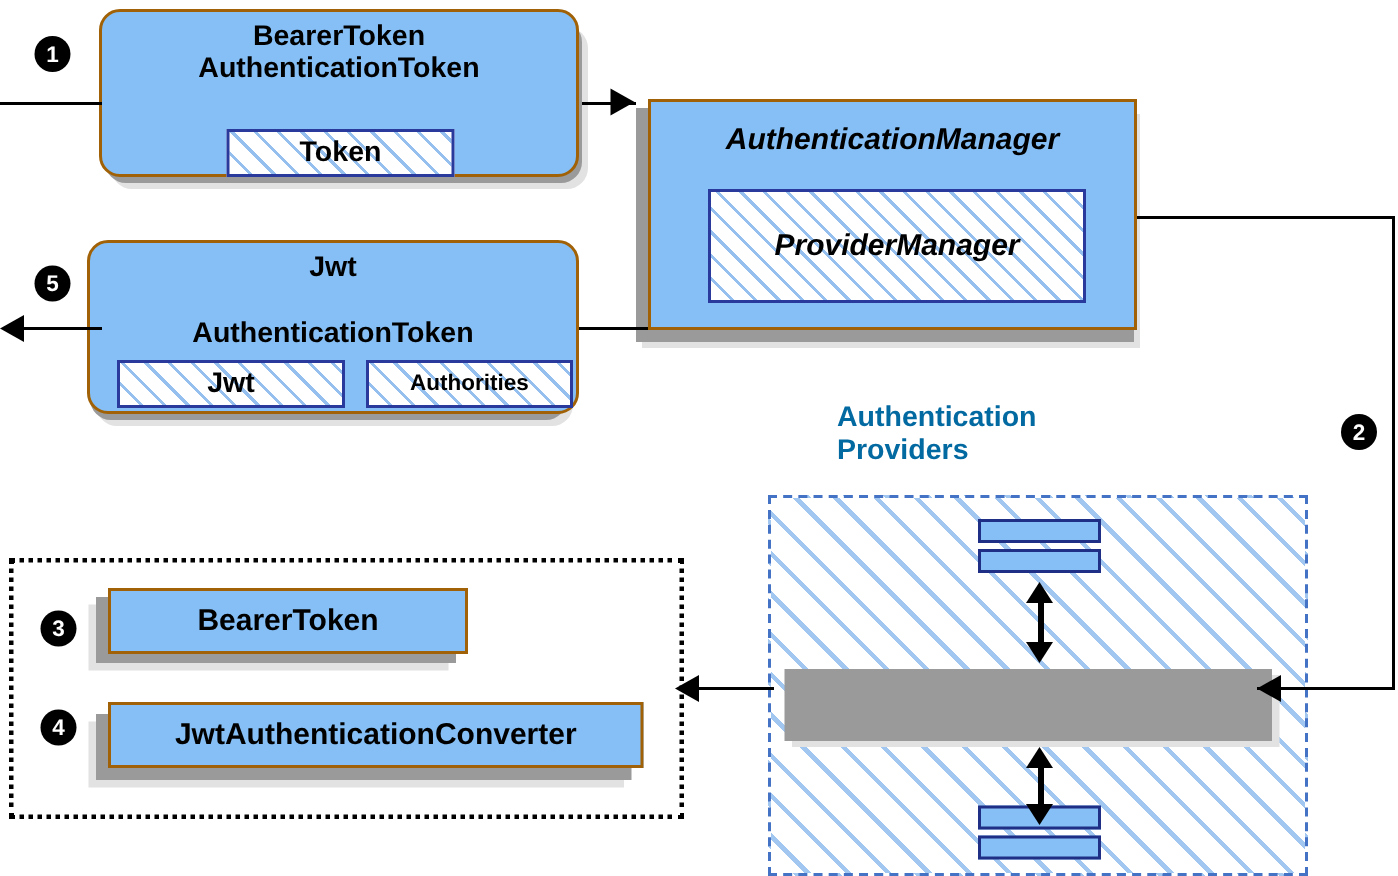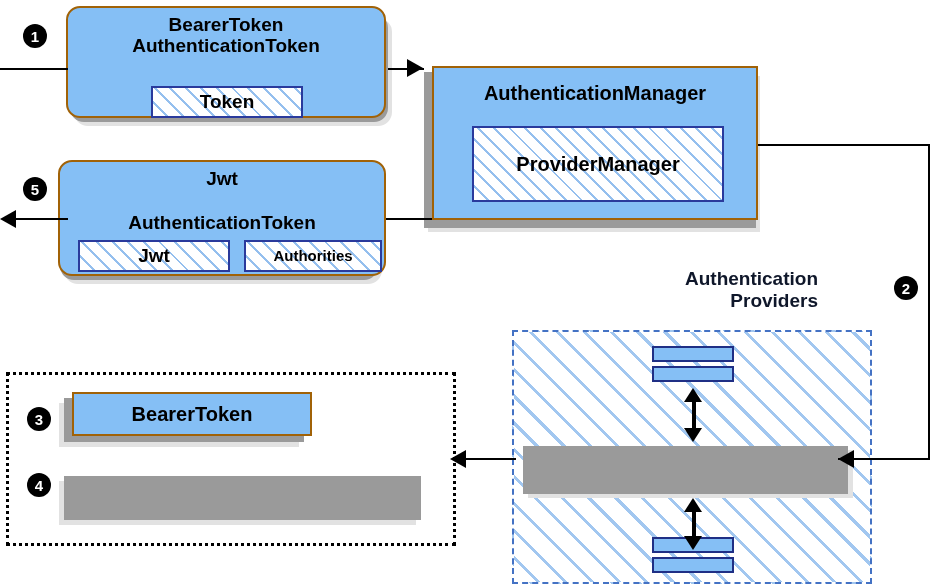--- a/index.html
+++ b/index.html
@@ -73,22 +73,22 @@
         rgba(130,180,235,0) 0px,
         rgba(130,180,235,0) 16px,
         rgba(130,180,235,0.75) 16px,
         rgba(130,180,235,0.75) 19px);
     z-index:2;
   }
 
   
   .caption{
     font-weight:bold;
-    color:#0f172a;
-    text-align:right;
+    color:#0369a1;
+    text-align:left;
     line-height:1.15;
     z-index:5;
   }
 
   
   .bullet{
     position:absolute;
     width:22px;height:22px;border-radius:50%;
     background:#000;color:#fff;
     font-size:15px;font-weight:bold;
@@ -133,21 +133,21 @@
     <div>AuthenticationToken</div>
     <div class="hatch-box" style="position:absolute;left:83px;top:78px;width:152px;height:32px;font-size:19px;">Token</div>
   </div>
 
   <div class="line-h" style="left:388px;top:68px;width:36px;"></div>
   <div class="arrow right" style="left:407px;top:59px;"></div>
 
   <div class="shadow-light abs" style="left:428px;top:76px;width:332px;height:156px;"></div>
   <div class="shadow-dark abs" style="left:424px;top:72px;width:332px;height:156px;"></div>
 
-  <div class="node abs" style="left:432px;top:66px;width:326px;height:154px;flex-direction:column;justify-content:flex-start;padding-top:14px;font-size:20px;">
+  <div class="node abs" style="left:432px;top:66px;width:326px;height:154px;flex-direction:column;justify-content:flex-start;padding-top:14px;font-size:20px;font-style:italic;">
     <div>AuthenticationManager</div>
     <div class="hatch-box" style="position:absolute;left:38px;top:58px;width:252px;height:76px;font-size:20px;">ProviderManager</div>
   </div>
 
   <div class="line-h" style="left:758px;top:144px;width:172px;"></div>
   <div class="line-v" style="left:928px;top:144px;height:315px;"></div>
   <div class="line-h" style="left:838px;top:458px;width:92px;"></div>
   <div class="arrow left" style="left:838px;top:450px;"></div>
 
   <div class="bullet abs" style="left:895px;top:277px;">2</div>
@@ -204,14 +204,15 @@
   <div class="shadow-light abs" style="left:59px;top:403px;width:240px;height:44px;"></div>
   <div class="shadow-dark abs" style="left:64px;top:398px;width:240px;height:44px;"></div>
 
   <div class="node abs" style="left:72px;top:392px;width:240px;height:44px;font-size:20px;">BearerToken</div>
 
   <div class="bullet abs" style="left:28px;top:474px;">4</div>
 
   <div class="shadow-light abs" style="left:59px;top:481px;width:357px;height:44px;"></div>
   <div class="shadow-dark abs" style="left:64px;top:476px;width:357px;height:44px;"></div>
 
+  <div class="node abs" style="left:72px;top:468px;width:357px;height:44px;font-size:20px;">JwtAuthenticationConverter</div>
 
 </div>
 
 </body></html>

